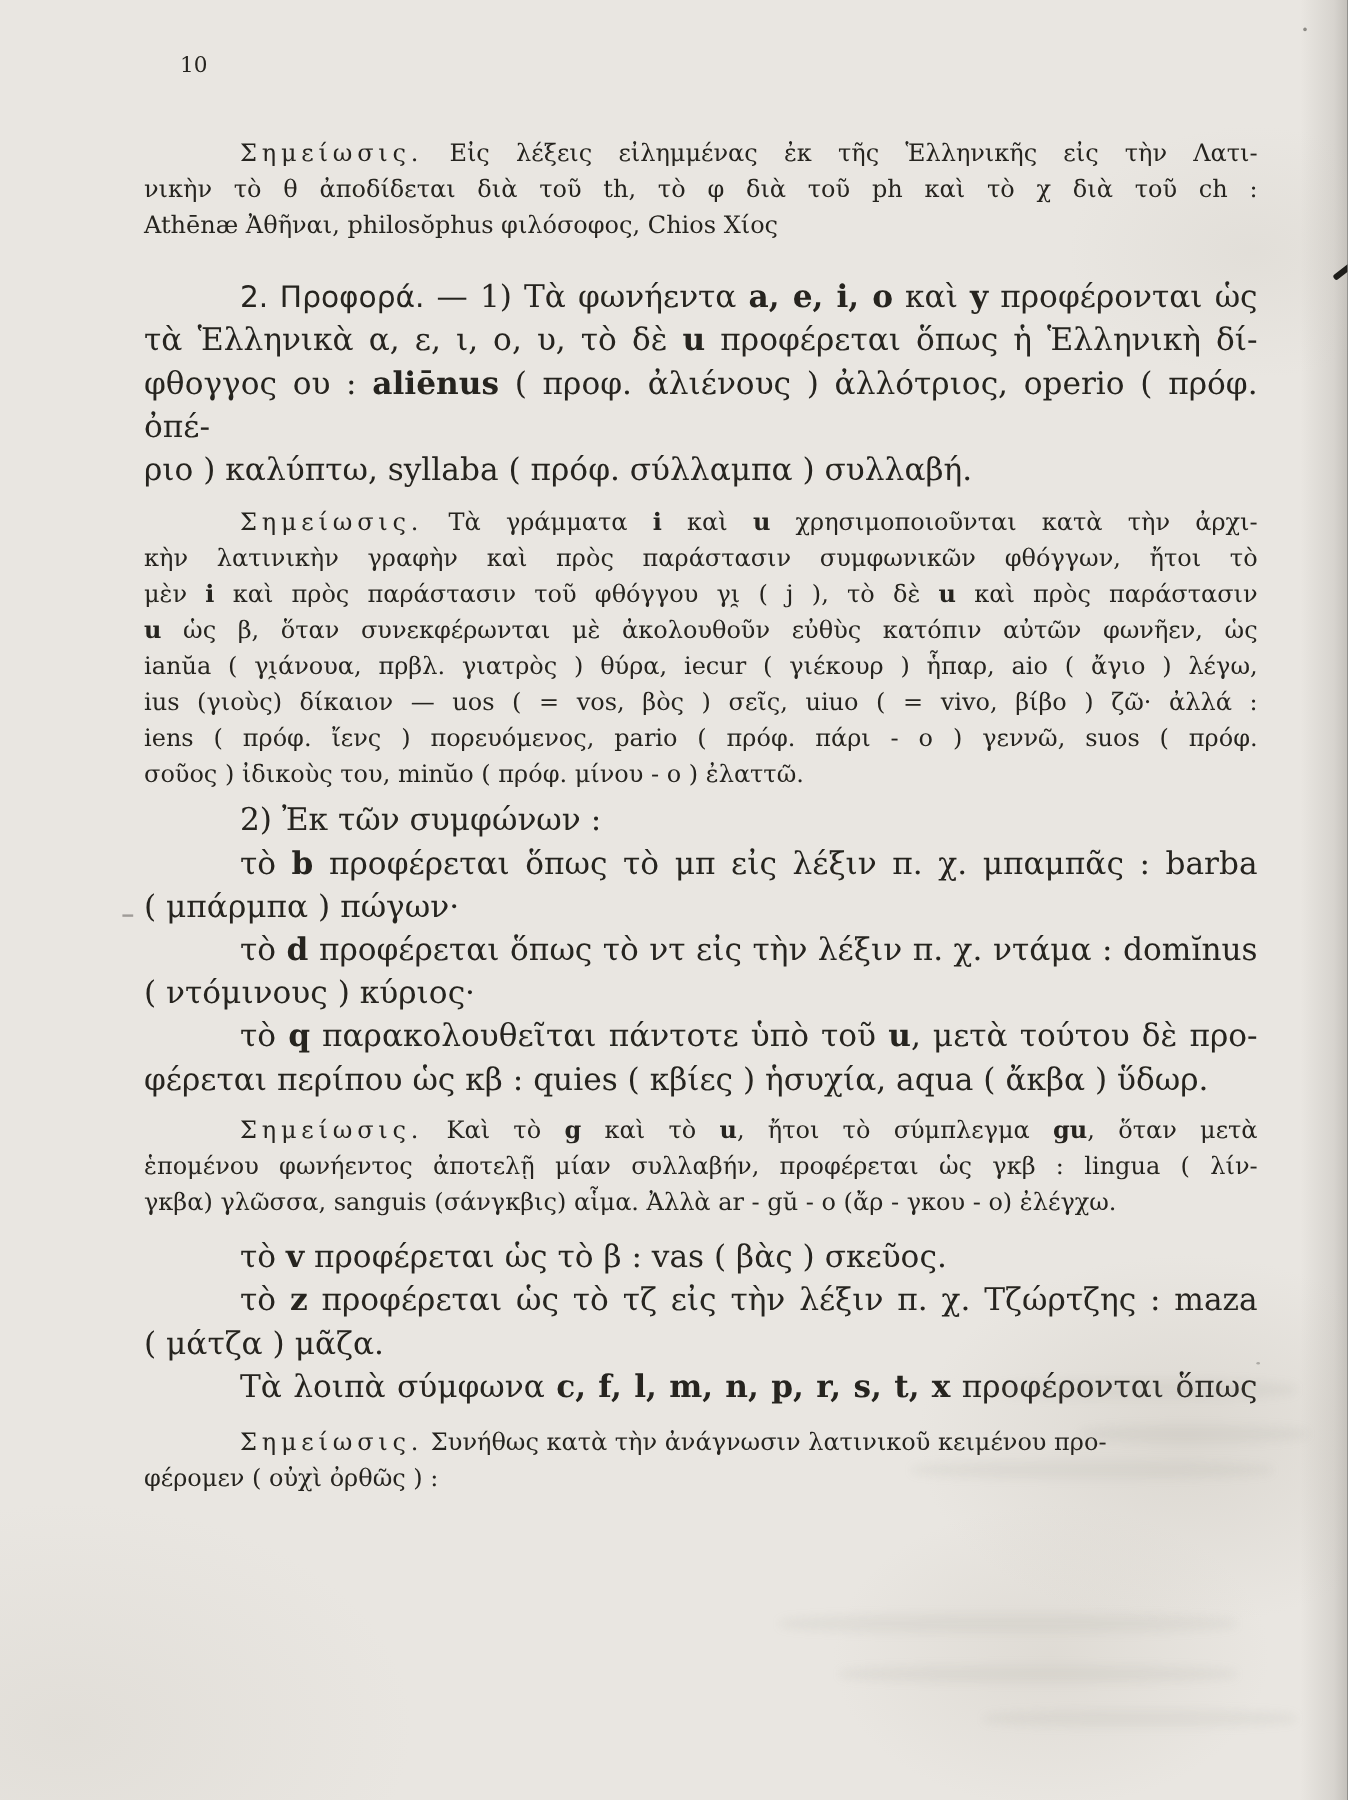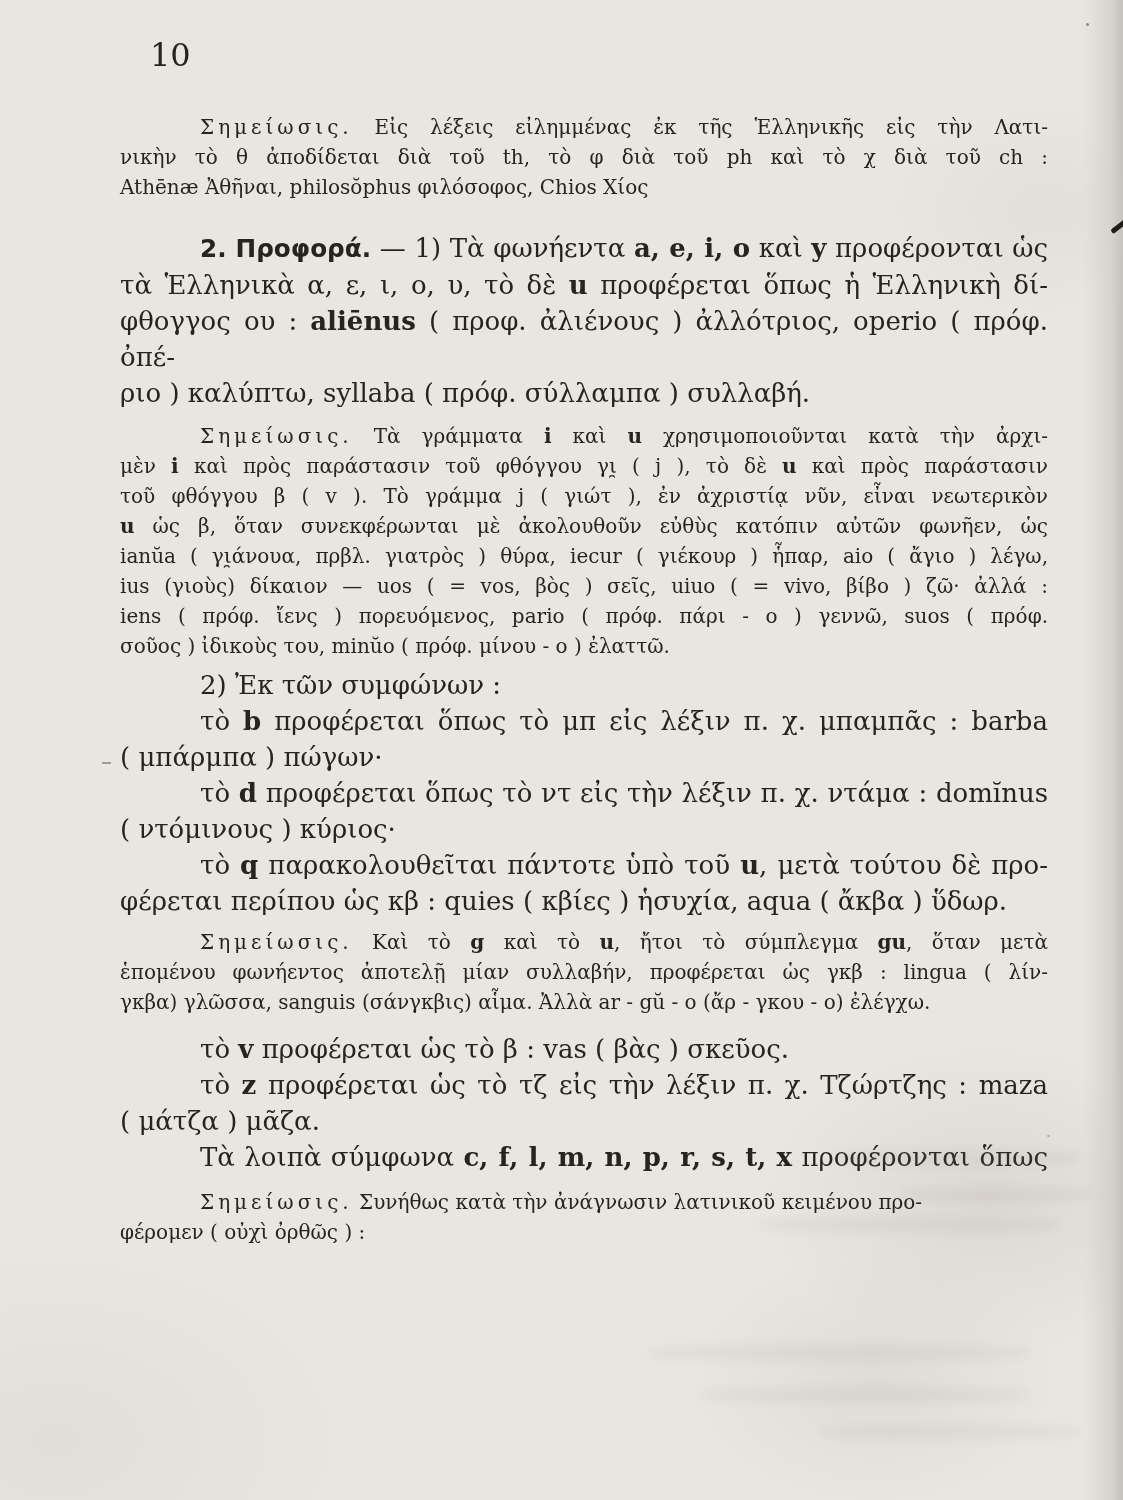--- a/index.html
+++ b/index.html
@@ -13,34 +13,34 @@
     background-color:#e9e6e1;
     background-image:
       radial-gradient(ellipse 320px 220px at 88% 80%, rgba(203,198,189,0.45), rgba(203,198,189,0) 70%),
       radial-gradient(ellipse 260px 180px at 78% 92%, rgba(206,201,192,0.38), rgba(206,201,192,0) 70%),
       radial-gradient(ellipse 220px 150px at 93% 14%, rgba(211,207,199,0.32), rgba(211,207,199,0) 70%),
       radial-gradient(ellipse 400px 260px at 5% 96%, rgba(208,204,196,0.30), rgba(208,204,196,0) 72%),
       linear-gradient(to right, rgba(0,0,0,0) 96.5%, rgba(120,115,108,0.16) 99%, rgba(88,84,78,0.26) 100%);
   }
   .page-number {
     position:absolute; left:150px; top:40px;
-    font-size:32px; line-height:30px;
+    font-size:18px; line-height:30px;
   }
   .content {
     position:absolute; left:120px; top:112px; width:928px;
   }
   .para { margin:0; }
   .para.body { font-size:26px; line-height:36px; }
   .para.note { font-size:20px; line-height:30px; }
   .line { text-align:justify; text-align-last:justify; }
   .line.first { text-indent:80px; }
   .line.last, .line.nojust { text-align-last:left; }
   .seg-b { font-weight:bold;margin-top:36px; }
   .seg-sp { letter-spacing:0.2em; }
-  .seg-h { font-family:"DejaVu Sans", sans-serif; font-weight:bold; font-size:0.95em; }
+  .seg-h { font-family:"DejaVu Sans", sans-serif; font-weight:normal; font-size:0.95em; }
   
   .blemish { position:absolute; pointer-events:none; }
   .ink-mark {
     width:18px; height:5px; background:#1e1d1a; border-radius:2px;
     right:-5px; top:224px; transform:rotate(-38deg);
   }
   .ink-speck { border-radius:50%; background:rgba(30,28,25,0.45); }
   .margin-dash { width:9px; height:2px; background:rgba(40,38,34,0.38); }
   .stain { background:rgba(150,145,136,0.10); filter:blur(4px); border-radius:40%; }
 </style>
@@ -57,22 +57,22 @@
         <div class="line last"><span class="seg-l">Athēnæ</span><span class="seg-g"> Ἀθῆναι, </span><span class="seg-l">philosŏphus</span><span class="seg-g"> φιλόσοφος, </span><span class="seg-l">Chios</span><span class="seg-g"> Χίος</span></div>
       </div>
       <div class="para body" style="margin-top: 28px;">
         <div class="line first"><span class="seg-h">2. Προφορά.</span><span class="seg-g"> — 1) Τὰ φωνήεντα </span><span class="seg-b">a, e, i, o</span><span class="seg-g"> καὶ </span><span class="seg-b">y</span><span class="seg-g"> προφέρονται ὡς</span></div>
         <div class="line"><span class="seg-g">τὰ Ἑλληνικὰ α, ε, ι, ο, υ, τὸ δὲ </span><span class="seg-b">u</span><span class="seg-g"> προφέρεται ὅπως ἡ Ἑλληνικὴ δί-</span></div>
         <div class="line"><span class="seg-g">φθογγος ου : </span><span class="seg-b">aliēnus</span><span class="seg-g"> ( προφ. ἀλιένους ) ἀλλότριος, </span><span class="seg-l">operio</span><span class="seg-g"> ( πρόφ. ὀπέ-</span></div>
         <div class="line last"><span class="seg-g">ριο ) καλύπτω, </span><span class="seg-l">syllaba</span><span class="seg-g"> ( πρόφ. σύλλαμπα ) συλλαβή.</span></div>
       </div>
       <div class="para note" style="margin-top: 10px;">
         <div class="line first"><span class="seg-sp">Σημείωσις.</span><span class="seg-g"> Τὰ γράμματα </span><span class="seg-b">i</span><span class="seg-g"> καὶ </span><span class="seg-b">u</span><span class="seg-g"> χρησιμοποιοῦνται κατὰ τὴν ἀρχι-</span></div>
+        <div class="line"><span class="seg-g">κὴν λατινικὴν γραφὴν καὶ πρὸς παράστασιν συμφωνικῶν φθόγγων, ἤτοι τὸ</span></div>
         <div class="line"><span class="seg-g">μὲν </span><span class="seg-b">i</span><span class="seg-g"> καὶ πρὸς παράστασιν τοῦ φθόγγου γι̯ ( </span><span class="seg-l">j</span><span class="seg-g"> ), τὸ δὲ </span><span class="seg-b">u</span><span class="seg-g"> καὶ πρὸς παράστασιν</span></div>
-        <div class="line"><span class="seg-g">τοῦ φθόγγου β ( </span><span class="seg-l">v</span><span class="seg-g"> ). Τὸ γράμμα </span><span class="seg-l">j</span><span class="seg-g"> ( γιώτ ), ἐν ἀχριστίᾳ νῦν, εἶναι νεωτερικὸν</span></div>
         <div class="line"><span class="seg-b">u</span><span class="seg-g"> ὡς β, ὅταν συνεκφέρωνται μὲ ἀκολουθοῦν εὐθὺς κατόπιν αὐτῶν φωνῆεν, ὡς</span></div>
         <div class="line"><span class="seg-l">ianŭa</span><span class="seg-g"> ( γι̯άνουα, πρβλ. γιατρὸς ) θύρα, </span><span class="seg-l">iecur</span><span class="seg-g"> ( γιέκουρ ) ἧπαρ, </span><span class="seg-l">aio</span><span class="seg-g"> ( ἄγιο ) λέγω,</span></div>
         <div class="line"><span class="seg-l">ius</span><span class="seg-g"> (γιοὺς) δίκαιον — </span><span class="seg-l">uos</span><span class="seg-g"> ( = </span><span class="seg-l">vos,</span><span class="seg-g"> βὸς ) σεῖς, </span><span class="seg-l">uiuo</span><span class="seg-g"> ( = </span><span class="seg-l">vivo,</span><span class="seg-g"> βίβο ) ζῶ· ἀλλά :</span></div>
         <div class="line"><span class="seg-l">iens</span><span class="seg-g"> ( πρόφ. ἴενς ) πορευόμενος, </span><span class="seg-l">pario</span><span class="seg-g"> ( πρόφ. πάρι - ο ) γεννῶ, </span><span class="seg-l">suos</span><span class="seg-g"> ( πρόφ.</span></div>
         <div class="line last"><span class="seg-g">σοῦος ) ἰδικοὺς του, </span><span class="seg-l">minŭo</span><span class="seg-g"> ( πρόφ. μίνου - ο ) ἐλαττῶ.</span></div>
       </div>
       <div class="para body" style="margin-top: 6px;">
         <div class="line first last"><span class="seg-g">2) Ἐκ τῶν συμφώνων :</span></div>
       </div>
       <div class="para body">

